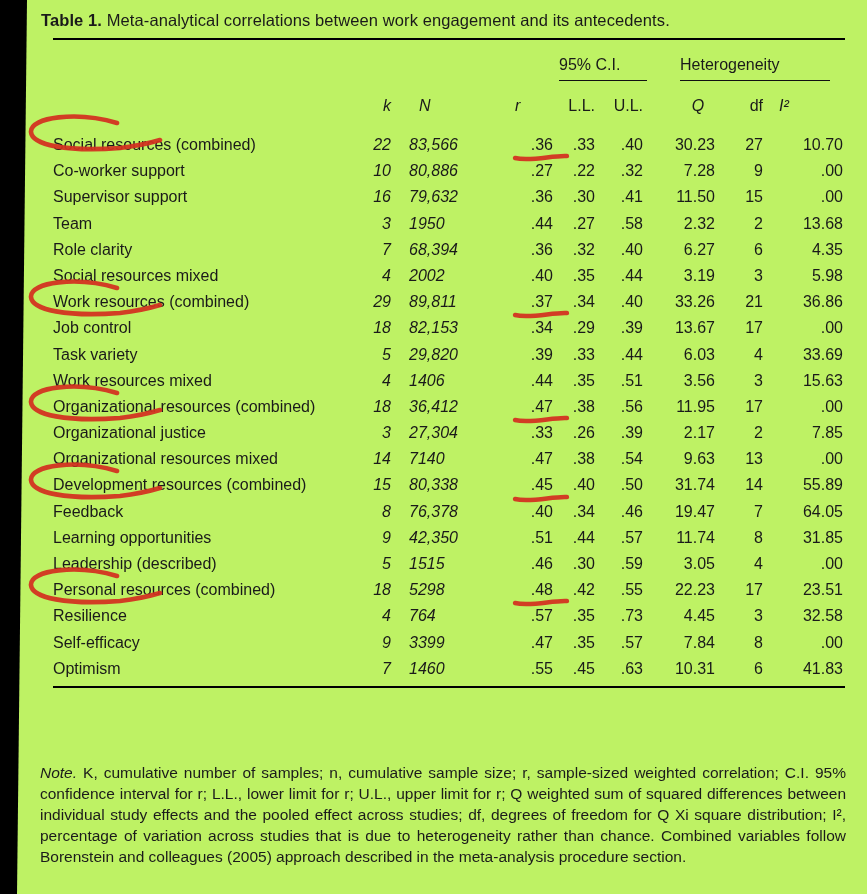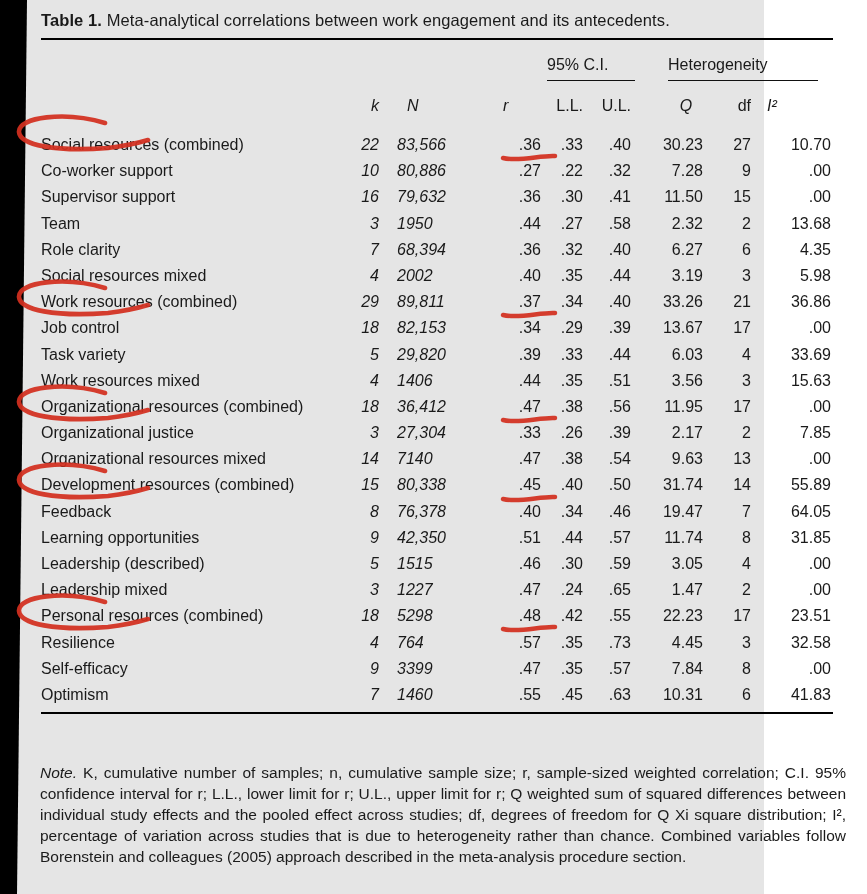--- a/index.html
+++ b/index.html
@@ -1,24 +1,24 @@
 <!DOCTYPE html>
 <html><head>
 <meta charset="utf-8">
 <style>
   html,body{margin:0;padding:0;width:867px;height:894px;}
   body{background:#fff;font-family:"Liberation Sans","DejaVu Sans",sans-serif;color:#1a1a1a;overflow:hidden;}
-  .page{position:relative;width:764px;height:894px;background:#e5e5e5;}
+  .page{position:relative;width:867px;height:894px;background:#bef264;}
   .edge-strip{position:absolute;left:0;top:0;width:27px;height:894px;background:#000;
     clip-path:polygon(0 0,100% 0,63% 100%,0 100%);}
   .content{position:absolute;left:41px;top:10px;width:792px;}
   .table-title{font-size:16.5px;line-height:21px;margin:0 0 7px 0;letter-spacing:.1px;}
   .table-title .b{font-weight:bold;}
   table{border-collapse:collapse;width:792px;table-layout:fixed;
-    border-top:2.2px solid #000;border-bottom:2.2px solid #000;}
+    border-top:2.2px solid #000;border-bottom:2.2px solid #000;margin-left:12px;}
   th,td{font-weight:normal;padding:0;white-space:nowrap;}
   th.grp{padding-top:16px;text-align:left;vertical-align:bottom;}
   .grp .inner{display:inline-block;border-bottom:1.6px solid #111;padding-bottom:6px;font-size:16px;}
   .grp-ci .inner{margin-left:-8px;width:88px;}
   .grp-het .inner{margin-left:19px;width:150px;}
   .colhead th{padding-top:16px;padding-bottom:9px;vertical-align:bottom;font-size:16px;}
   .colhead .h0{text-align:left;}
   .colhead .h1{text-align:right;padding-right:18px;font-style:italic;}
   .colhead .h2{text-align:left;padding-left:10px;font-style:italic;}
   .colhead .h3{text-align:left;padding-left:2px;font-style:italic;}
@@ -282,31 +282,20 @@
             <td class="c1"><span>5</span></td>
             <td class="c2"><span>1515</span></td>
             <td class="c3"><span>.46</span></td>
             <td class="c4"><span>.30</span></td>
             <td class="c5"><span>.59</span></td>
             <td class="c6"><span>3.05</span></td>
             <td class="c7"><span>4</span></td>
             <td class="c8"><span>.00</span></td>
           </tr>
           <tr>
-            <td class="c0"><span>Leadership mixed</span></td>
-            <td class="c1"><span>3</span></td>
-            <td class="c2"><span>1227</span></td>
-            <td class="c3"><span>.47</span></td>
-            <td class="c4"><span>.24</span></td>
-            <td class="c5"><span>.65</span></td>
-            <td class="c6"><span>1.47</span></td>
-            <td class="c7"><span>2</span></td>
-            <td class="c8"><span>.00</span></td>
-          </tr>
-          <tr>
             <td class="c0"><span>Personal resources (combined)</span><svg class="swoosh" width="175" height="42" viewBox="0 0 175 42">
                 <path d="M95,9 C55,-3 8,3 9,18 C10,31 45,38 98,34 C115,32 128,29 138,26" fill="none" stroke="#d32f1f" stroke-width="4.6" stroke-linecap="round" opacity="0.93"></path>
               </svg></td>
             <td class="c1"><span>18</span></td>
             <td class="c2"><span>5298</span></td>
             <td class="c3"><span>.48</span><svg class="r-under" width="60" height="13" viewBox="0 0 60 13">
                 <path d="M4,8 C20,12 42,5 56,6" fill="none" stroke="#d32f1f" stroke-width="4.4" stroke-linecap="round" opacity="0.93"></path>
               </svg></td>
             <td class="c4"><span>.42</span></td>
             <td class="c5"><span>.55</span></td>

